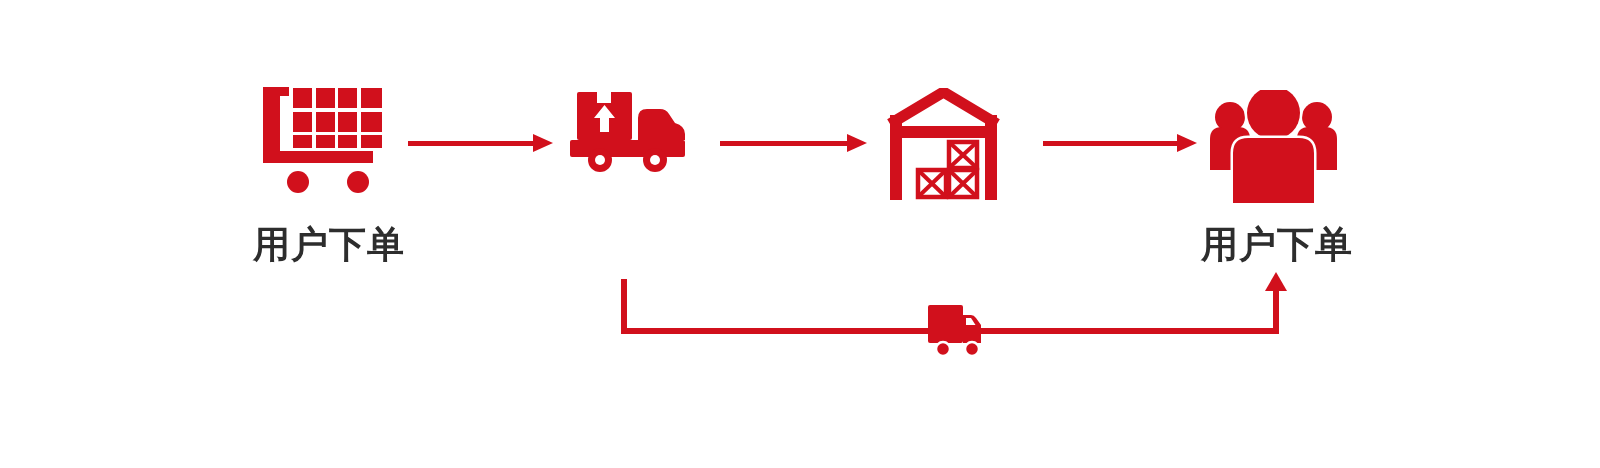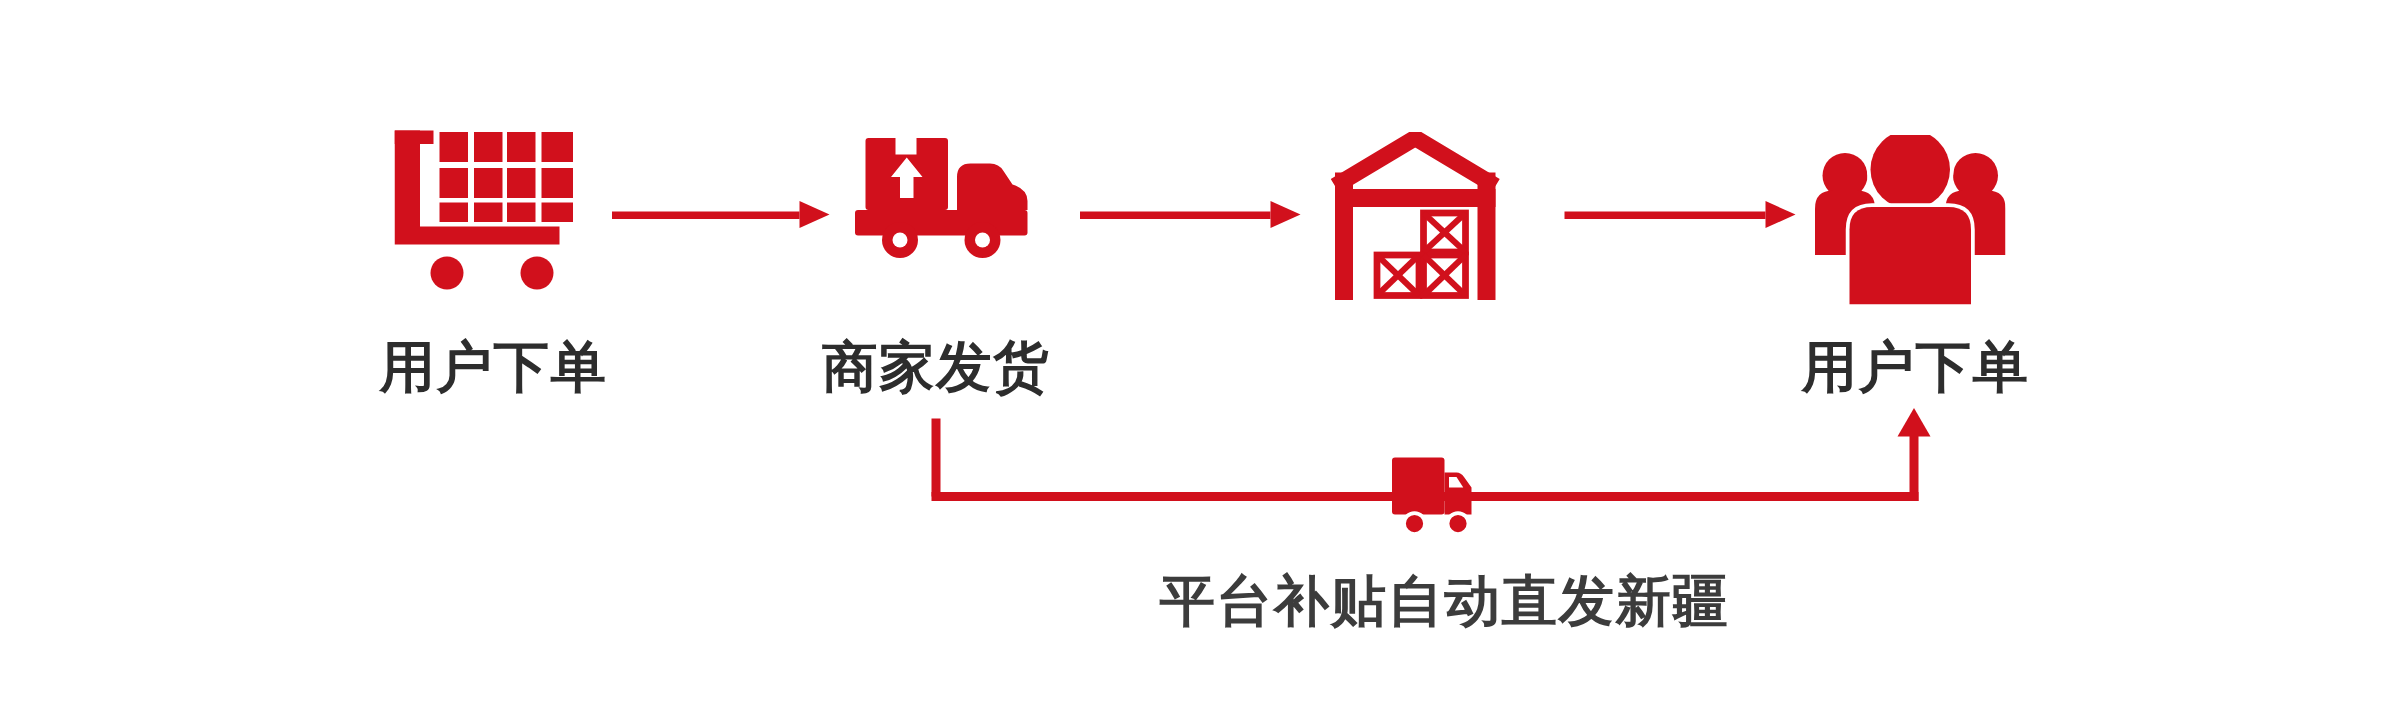--- a/index.html
+++ b/index.html
@@ -86,21 +86,20 @@
       <rect x="29" y="4" width="14" height="11" fill="var(--bg)"></rect>
       <polygon points="36.5,17 47,30 41,30 41,44 32,44 32,30 26,30" fill="var(--bg)"></polygon>
       <path d="M70 52 V30 Q70 21 79 21 H92 Q98 21 101 26 L107 35 Q117 38 117 46 V52 Z" fill="var(--red)"></path>
       <rect x="2" y="52" width="115" height="17" rx="2" fill="var(--red)"></rect>
       <circle cx="32" cy="72" r="12" fill="var(--red)"></circle>
         <circle cx="32" cy="72" r="5" fill="var(--bg)"></circle>
       <circle cx="87" cy="72" r="12" fill="var(--red)"></circle>
         <circle cx="87" cy="72" r="5" fill="var(--bg)"></circle>
     </svg>
   </div>
-  <div class="stage-label" style="left:514px">商家发货</div>
 
   <div class="flow-arrow" style="left:720px;width:147px">
     <div class="shaft"></div>
     <div class="head"></div>
   </div>
 
   <div class="icon-box" style="left:887px;top:88px;width:113px;height:112px">
     <svg viewBox="0 0 113 112" xmlns="http://www.w3.org/2000/svg">
       <path d="M3 36 L56.5 4 L110 36" fill="none" stroke="var(--red)" stroke-width="11"></path>
       <g fill="var(--red)">
@@ -153,15 +152,14 @@
   <div class="bypass-truck">
     <svg viewBox="0 0 64 54" xmlns="http://www.w3.org/2000/svg">
       <rect x="3" y="2" width="35" height="38" rx="2" fill="var(--red)"></rect>
       <path d="M38 12 H46 Q49 12 51 15 L56 22 V40 H38 Z" fill="var(--red)"></path>
       <polygon points="41,15 46,15 50.5,22 41,22" fill="var(--bg)"></polygon>
       <circle cx="18" cy="46" r="7" fill="var(--red)" stroke="var(--bg)" stroke-width="2.5"></circle>
       <circle cx="47" cy="46" r="7" fill="var(--red)" stroke="var(--bg)" stroke-width="2.5"></circle>
     </svg>
   </div>
 
-  <div class="bypass-caption">平台补贴自动直发新疆</div>
 
 </div>
 
 </body></html>

